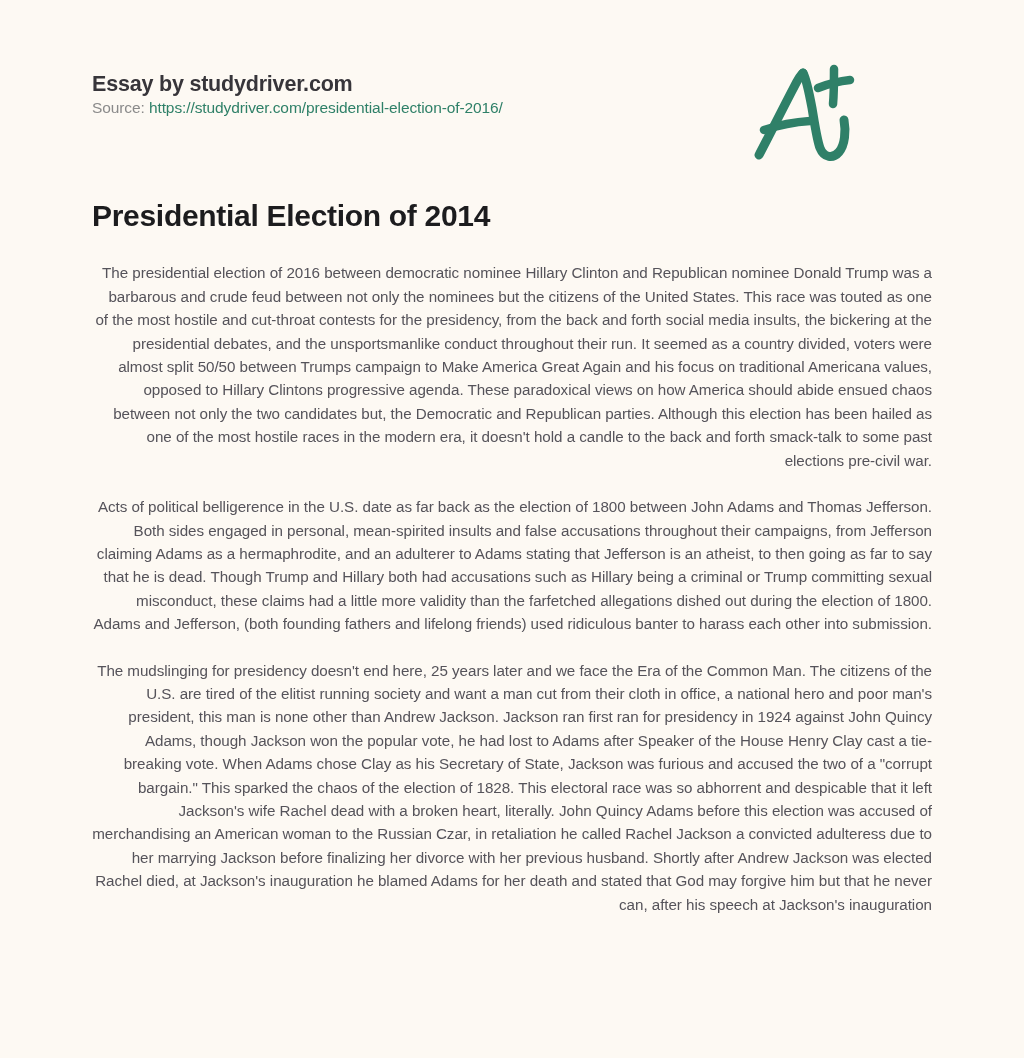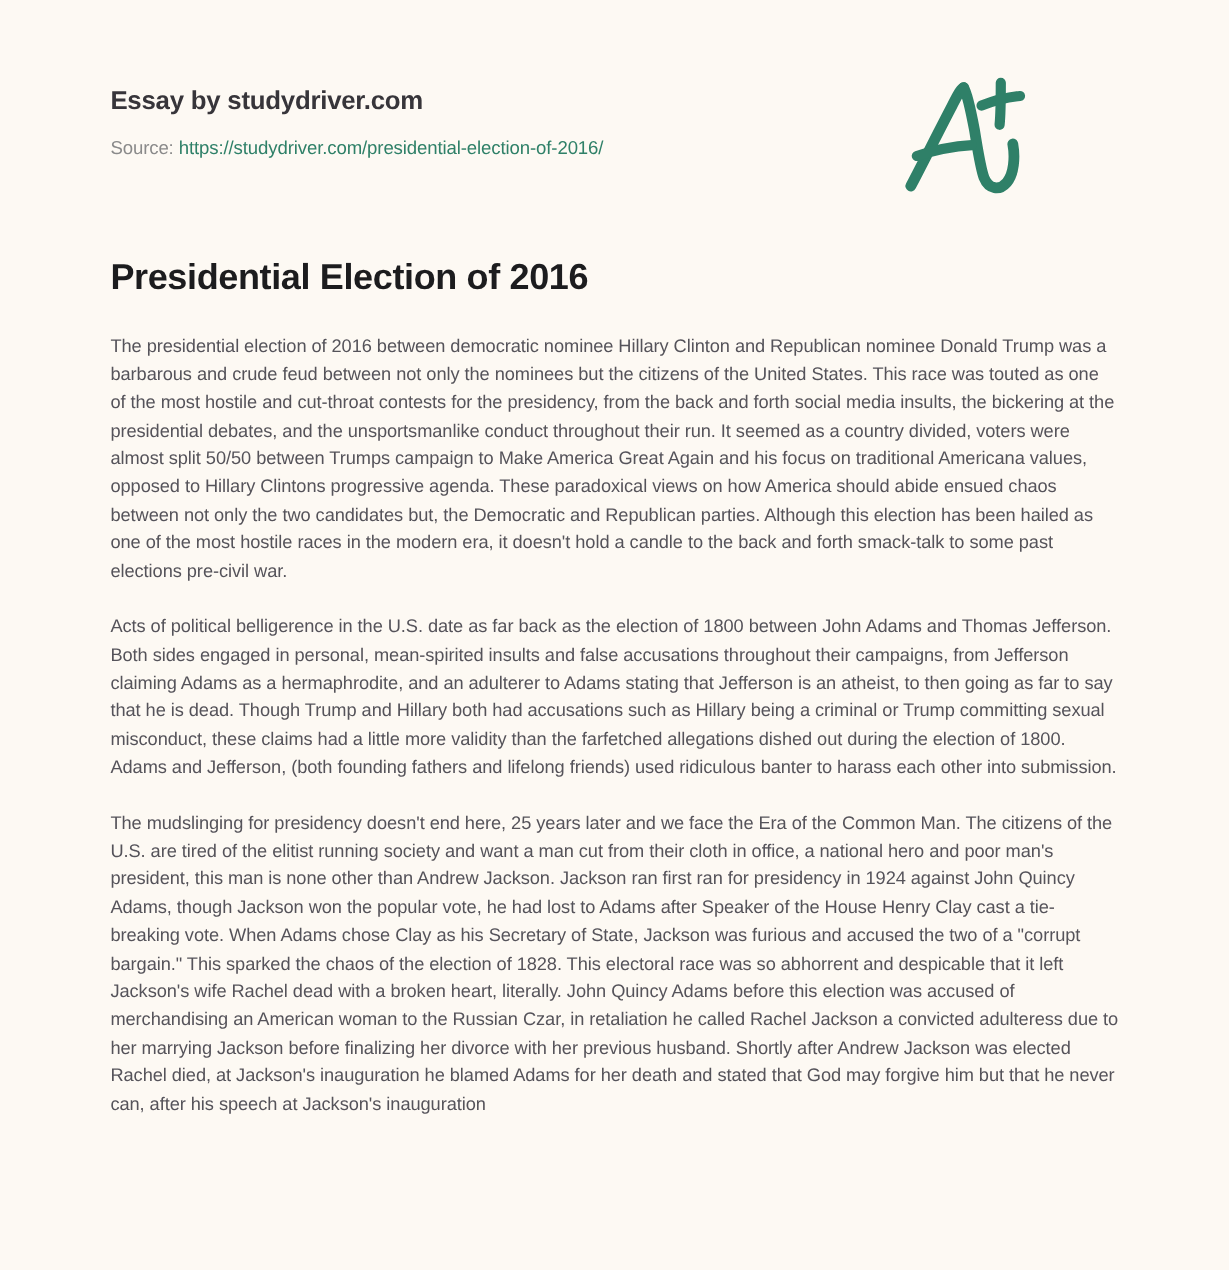--- a/index.html
+++ b/index.html
@@ -32,21 +32,20 @@
   .essay-by {
     font-size: 21.5px;
     font-weight: bold;
     color: #37353a;
     letter-spacing: -0.2px;
     line-height: 1.2;
     margin: 0;
   }
 
   .source-line {
-    margin-top: 16px;
     font-size: 15.5px;
     color: #8a8a8a;
     line-height: 1.3;
     letter-spacing: -0.1px;
   }
 
   .source-label {
     color: #8a8a8a;
   }
 
@@ -86,21 +85,21 @@
     padding-top: 27px;
     width: 840px;
   }
 
   .body-copy p {
     margin: 0 0 23px 0;
     font-size: 15.2px;
     line-height: 23.4px;
     color: #55535a;
     letter-spacing: -0.05px;
-    text-align: left;
+    text-align: right;
   }
   .body-copy p:last-child {
     margin-bottom: 10px;
   }
 </style>
 </head>
 <body>
 
 <div class="page">
 
@@ -126,21 +125,21 @@
 
           <path d="M72 30 C 82 26, 94 23, 104 22" stroke-width="8.5"></path>
 
           <path d="M88 11 C 88 22, 88 36, 87 46" stroke-width="8.5"></path>
         </g>
       </svg>
     </div>
 
   </div>
 
-  <h1 class="doc-title">Presidential Election of 2016</h1>
+  <h1 class="doc-title">Presidential Election of 2014</h1>
 
   <div class="body-copy">
     <p>The presidential election of 2016 between democratic nominee Hillary Clinton and Republican nominee Donald Trump was a barbarous and crude feud between not only the nominees but the citizens of the United States. This race was touted as one of the most hostile and cut-throat contests for the presidency, from the back and forth social media insults, the bickering at the presidential debates, and the unsportsmanlike conduct throughout their run. It seemed as a country divided, voters were almost split 50/50 between Trumps campaign to Make America Great Again and his focus on traditional Americana values, opposed to Hillary Clintons progressive agenda. These paradoxical views on how America should abide ensued chaos between not only the two candidates but, the Democratic and Republican parties. Although this election has been hailed as one of the most hostile races in the modern era, it doesn't hold a candle to the back and forth smack-talk to some past elections pre-civil war.</p>
     <p>Acts of political belligerence in the U.S. date as far back as the election of 1800 between John Adams and Thomas Jefferson. Both sides engaged in personal, mean-spirited insults and false accusations throughout their campaigns, from Jefferson claiming Adams as a hermaphrodite, and an adulterer to Adams stating that Jefferson is an atheist, to then going as far to say that he is dead. Though Trump and Hillary both had accusations such as Hillary being a criminal or Trump committing sexual misconduct, these claims had a little more validity than the farfetched allegations dished out during the election of 1800. Adams and Jefferson, (both founding fathers and lifelong friends) used ridiculous banter to harass each other into submission.</p>
     <p>The mudslinging for presidency doesn't end here, 25 years later and we face the Era of the Common Man. The citizens of the U.S. are tired of the elitist running society and want a man cut from their cloth in office, a national hero and poor man's president, this man is none other than Andrew Jackson. Jackson ran first ran for presidency in 1924 against John Quincy Adams, though Jackson won the popular vote, he had lost to Adams after Speaker of the House Henry Clay cast a tie-breaking vote. When Adams chose Clay as his Secretary of State, Jackson was furious and accused the two of a "corrupt bargain." This sparked the chaos of the election of 1828. This electoral race was so abhorrent and despicable that it left Jackson's wife Rachel dead with a broken heart, literally. John Quincy Adams before this election was accused of merchandising an American woman to the Russian Czar, in retaliation he called Rachel Jackson a convicted adulteress due to her marrying Jackson before finalizing her divorce with her previous husband. Shortly after Andrew Jackson was elected Rachel died, at Jackson's inauguration he blamed Adams for her death and stated that God may forgive him but that he never can, after his speech at Jackson's inauguration</p>
   </div>
 
 </div>
 
 </body></html>

